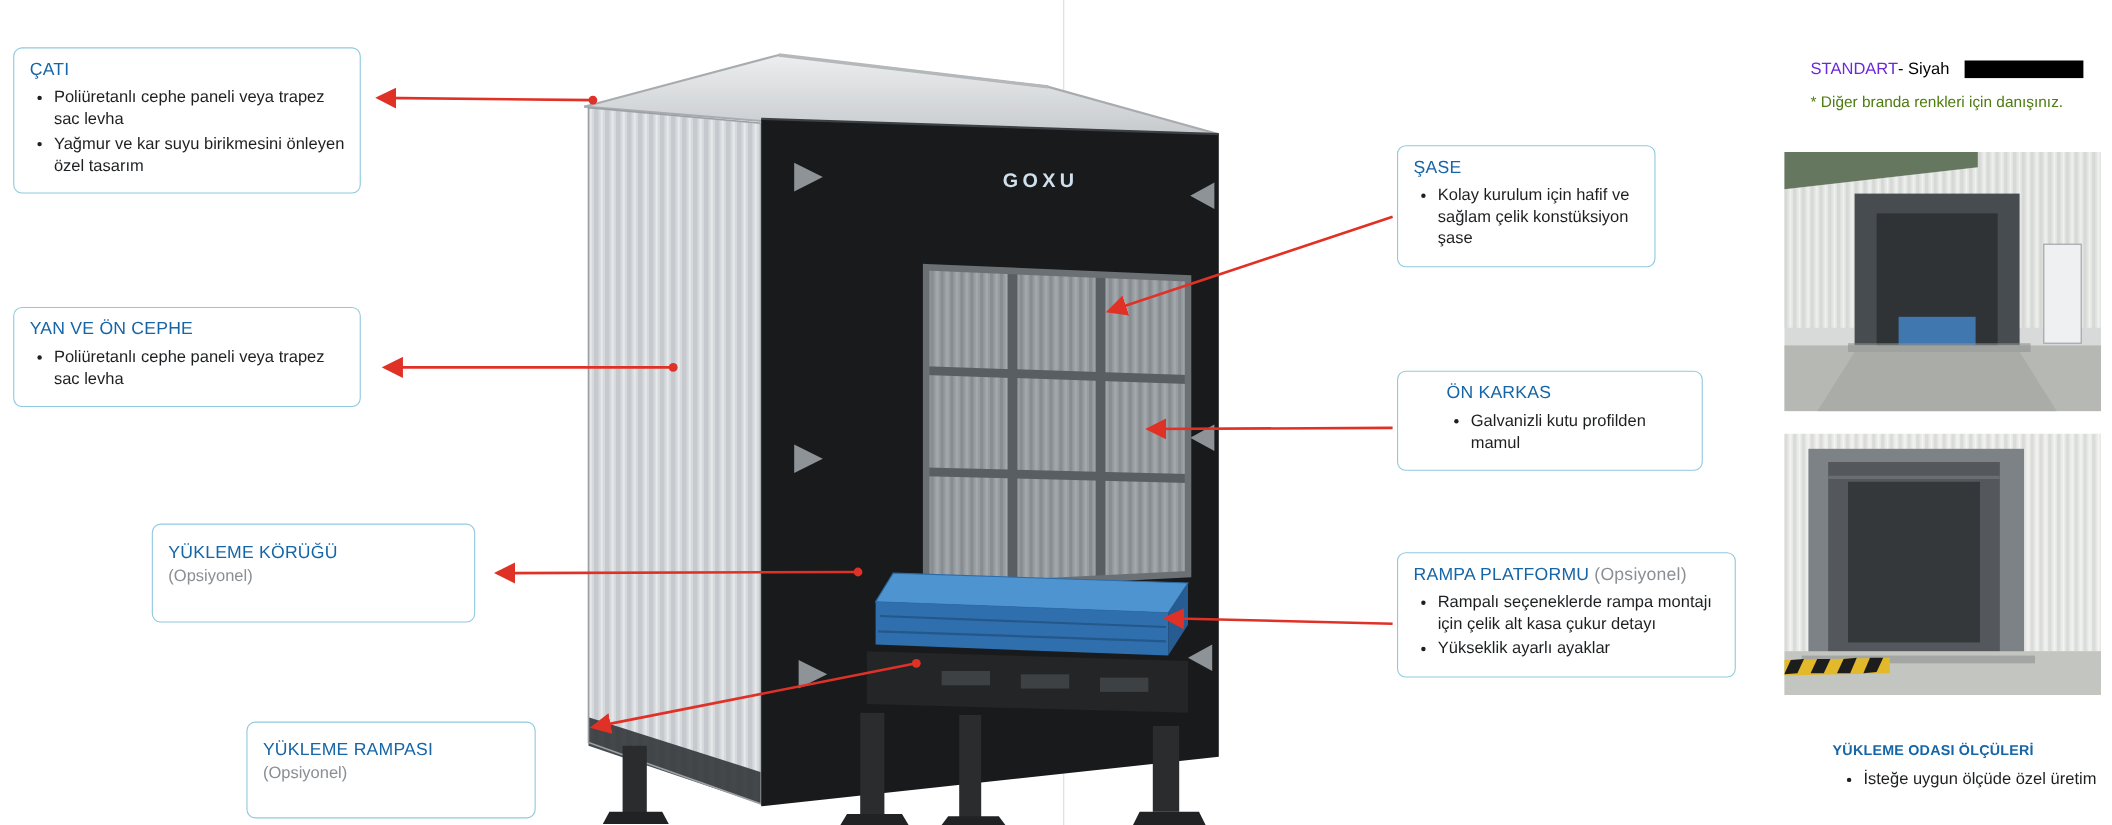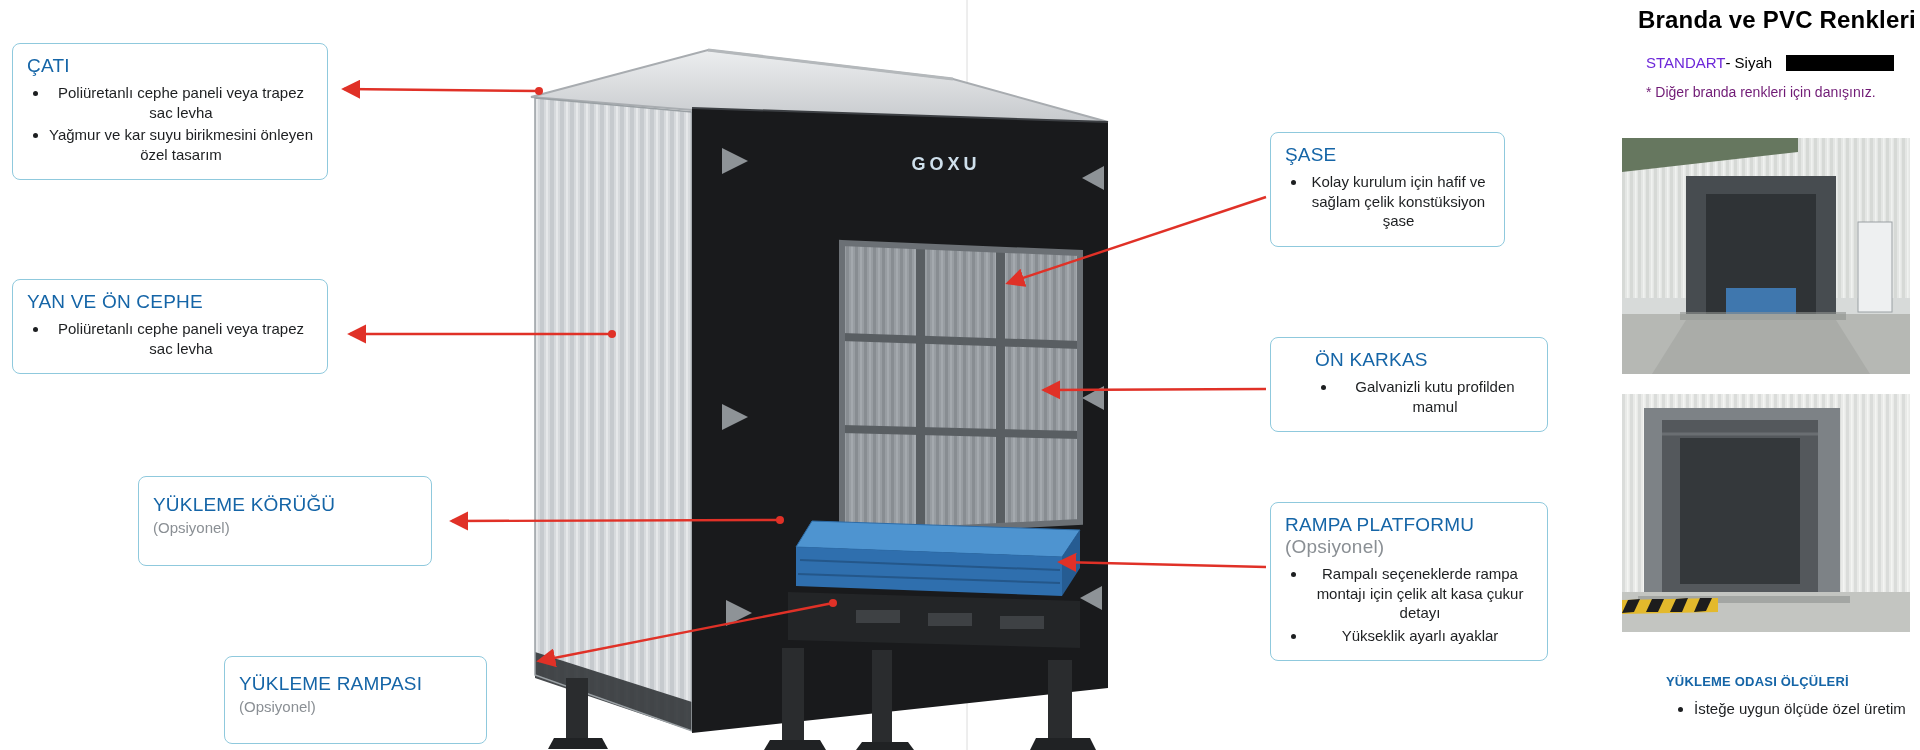--- a/index.html
+++ b/index.html
@@ -7,33 +7,33 @@
   body { font-family:"Liberation Sans", sans-serif; color:#1d1f21; }
   .page { position:relative; width:1920px; height:750px; background:#fff; overflow:hidden; }
   .scene { position:absolute; left:0; top:0; width:1920px; height:750px; z-index:0; }
 
   
   .callout {
     position:absolute; z-index:2; background:#fff;
     border:1.5px solid #8fc9dd; border-radius:8px;
     padding:11px 14px 12px 14px;
   }
-  .callout-title { color:#1565a7; font-size:19px; letter-spacing:.2px; }
+  .callout-title { color:#1565a7; font-size:16px; letter-spacing:.2px; }
   .callout-title .opt { color:#8a8f94; }
   .callout-option { color:#8a8f94; font-size:15px; margin-top:3px; }
-  .callout ul { margin:6px 0 0 22px;text-align:center; }
+  .callout ul { margin:6px 0 0 22px; }
   .callout li { font-size:15px; line-height:1.3; margin-bottom:3px; color:#1d1f21; }
 
   
   .rp-title { position:absolute; left:1638px; top:6px; z-index:2; font-size:24px; font-weight:bold; color:#000; letter-spacing:.2px; }
   .standard-row { position:absolute; left:1646px; top:54px; width:248px; z-index:2; display:flex; align-items:center; font-size:15px; }
   .standard-row .lbl { color:#6d28d9; }
   .standard-row .val { color:#000; margin-right:6px; }
   .swatch { margin-left:auto; width:108px; height:16px; background:#000; }
-  .note { position:absolute; left:1646px; top:84px; z-index:2; font-size:14px; color:#701a75; }
+  .note { position:absolute; left:1646px; top:84px; z-index:2; font-size:14px; color:#4d7c0f; }
   .photo { position:absolute; left:1622px; z-index:2; overflow:hidden; }
   .photo svg { display:block; width:100%; height:100%; }
   #photo1 { top:138px; width:288px; height:236px; }
   #photo2 { top:394px; width:288px; height:238px; }
   .dim-title { position:absolute; left:1654px; top:674px; z-index:2; color:#1565a7; font-size:13px; font-weight:bold; letter-spacing:.2px;margin-left:12px; }
   .dim-list { position:absolute; left:1694px; top:700px; z-index:2; }
   .dim-list li { font-size:15px; color:#1d1f21; }
 </style>
 </head>
 <body>
@@ -174,32 +174,31 @@
     </ul>
   </div>
 
   <div class="callout" style="left:1270px; top:337px; width:278px;padding-left:44px;">
     <div class="callout-title">ÖN KARKAS</div>
     <ul>
       <li>Galvanizli kutu profilden mamul</li>
     </ul>
   </div>
 
-  <div class="callout" style="left:1270px; top:502px; width:278px;">
+  <div class="callout" style="left:1270px; top:502px; width:308px;">
     <div class="callout-title">
       <span>RAMPA PLATFORMU</span>
       <span class="opt">(Opsiyonel)</span>
     </div>
     <ul>
       <li>Rampalı seçeneklerde rampa montajı için çelik alt kasa çukur detayı</li>
       <li>Yükseklik ayarlı ayaklar</li>
     </ul>
   </div>
 
-  <div class="rp-title">Branda ve PVC Renkleri</div>
 
   <div class="standard-row">
     <span class="lbl">STANDART</span>
     <span class="val">- Siyah</span>
     <span class="swatch"></span>
   </div>
 
   <div class="note">* Diğer branda renkleri için danışınız.</div>
 
   <div class="photo" id="photo1">

